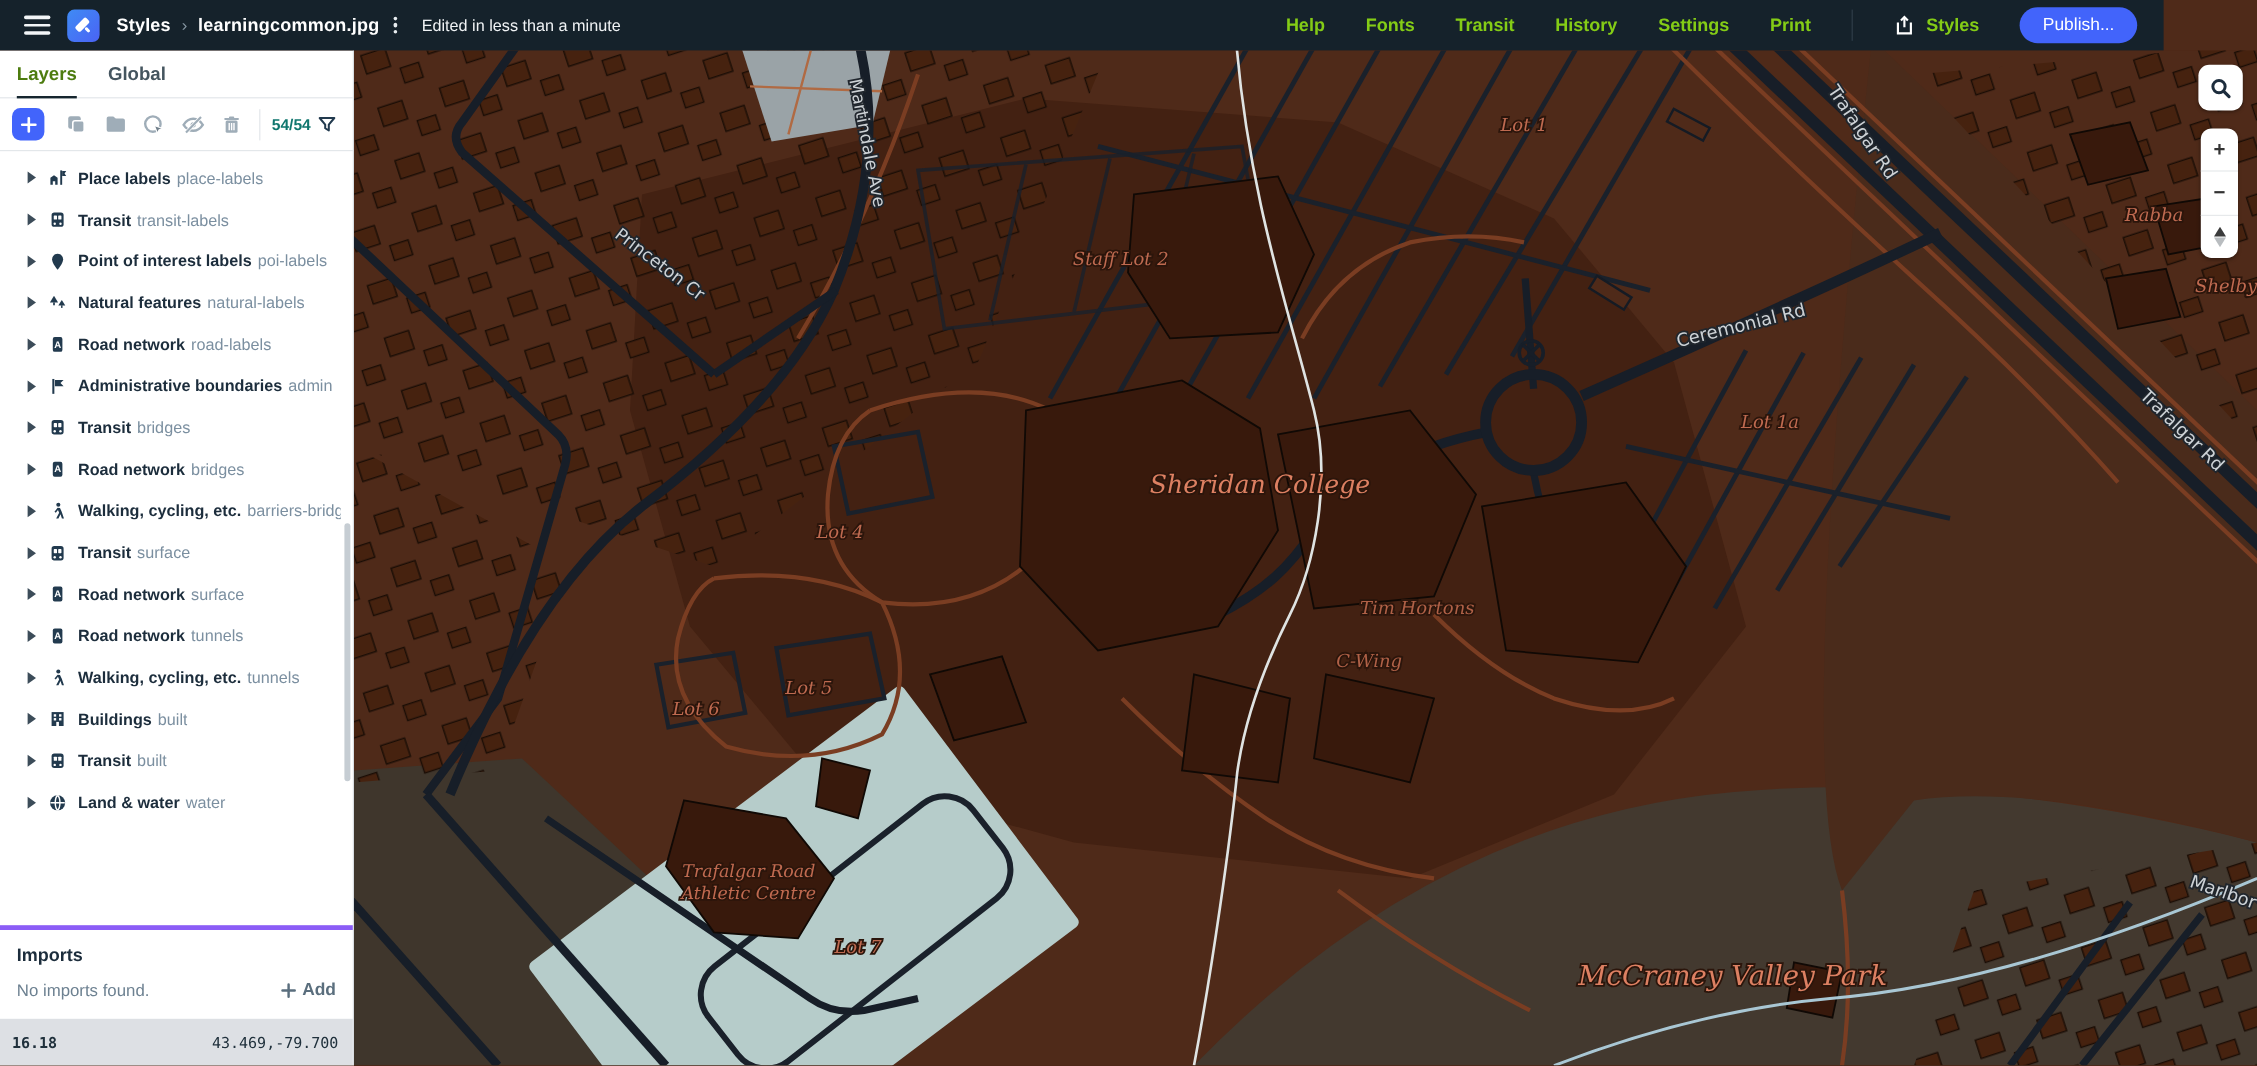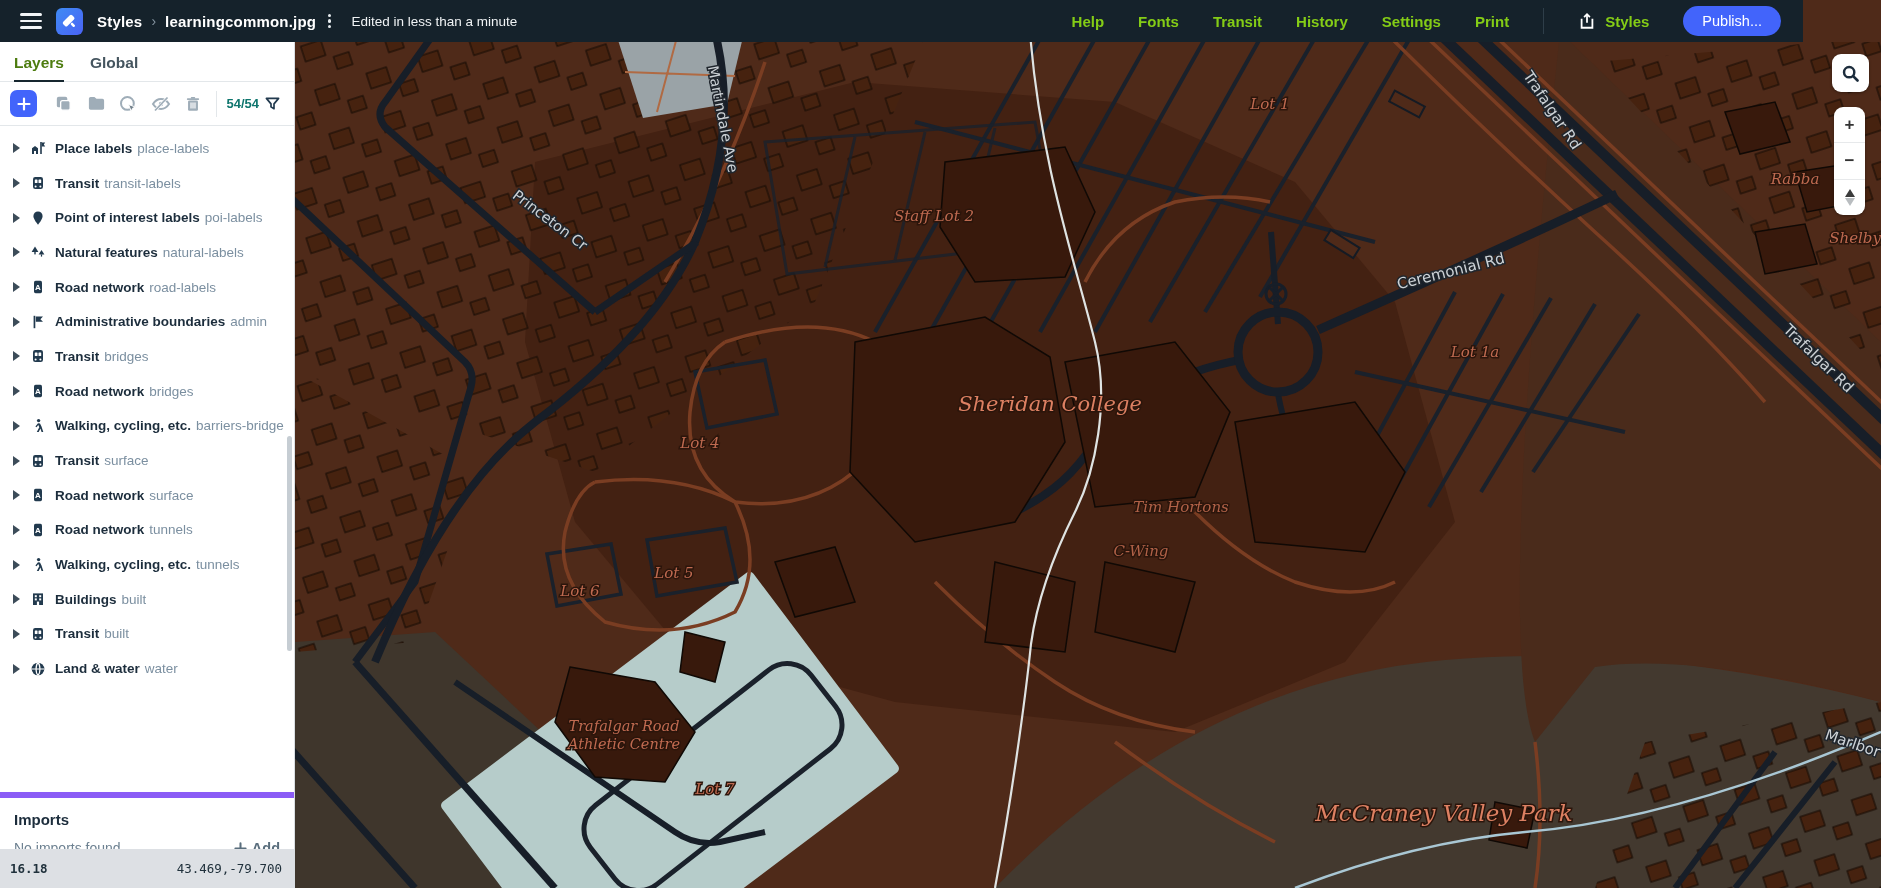--- a/index.html
+++ b/index.html
@@ -35,28 +35,28 @@
   .tab.inactive { color:#45555f; font-weight:600; }
   .tab.active::after { content:""; position:absolute; left:0; right:0; bottom:-1px; height:2.5px; background:#16262f; }
   .tools { height:44px; display:flex; align-items:center; padding:0 10px; border-bottom:1px solid #e3e7ea; gap:4px; }
   .add-btn { width:29px; height:27px; background:#4264fb; border:none; border-radius:7px; color:#fff;
              display:flex; align-items:center; justify-content:center; cursor:pointer; margin-right:8px; }
   .tool-ic { width:30px; height:28px; display:flex; align-items:center; justify-content:center; cursor:pointer; }
   .tools-div { width:1px; height:26px; background:#e3e7ea; margin:0 6px 0 4px; }
   .counter-wrap { margin-left:auto; display:flex; align-items:center; gap:6px; cursor:pointer; padding-right:4px; }
   .counter { font-size:13px; font-weight:700; color:#0f766e; }
   .layer-list { flex:1; overflow:hidden; position:relative; padding-top:5px; }
-  .layer-row { height:34.7px; display:flex; align-items:center; padding:0 10px 0 13px; cursor:pointer; gap:9px; }
+  .layer-row { height:34.7px; display:flex; align-items:center; padding:0 10px 0 23px; cursor:pointer; gap:9px; }
   .disclose { width:0; height:0; border-left:7px solid #3c4c59; border-top:5px solid transparent; border-bottom:5px solid transparent; flex:none; }
   .lyr-ic { width:17px; height:17px; flex:none; display:flex; align-items:center; justify-content:center; }
   .lyr-text { font-size:13.5px; white-space:nowrap; overflow:hidden; }
   .lyr-name { font-weight:700; color:#1c2d3c; }
   .lyr-src { font-weight:400; color:#7b8fa0; margin-left:5px; }
   .list-scrollbar { position:absolute; right:2px; top:310px; width:5px; height:215px; background:#c6cdd3; border-radius:3px; }
-  .imports { border-top:6px solid #8b5cf6; padding:13px 14px 12px; height:57px; }
+  .imports { border-top:4px solid #8b5cf6; padding:13px 14px 12px; height:78px; }
   .imports-title { font-size:15px; font-weight:700; color:#1c2d3c; margin-bottom:12px; }
   .imports-row { display:flex; align-items:center; }
   .imports-empty { font-size:14px; color:#6d8191; }
   .add-import { margin-left:auto; display:flex; align-items:center; gap:5px; font-size:14.5px; font-weight:700; color:#5a6e7d; cursor:pointer; }
   .statusbar { height:39px; background:#dde0e4; display:flex; align-items:center; padding:0 12px 0 10px;
                font-family:"DejaVu Sans Mono", monospace; font-size:12.5px; color:#20313c; }
   .zoom-val { font-weight:700; }
   .coords-val { margin-left:auto; }
 
   

